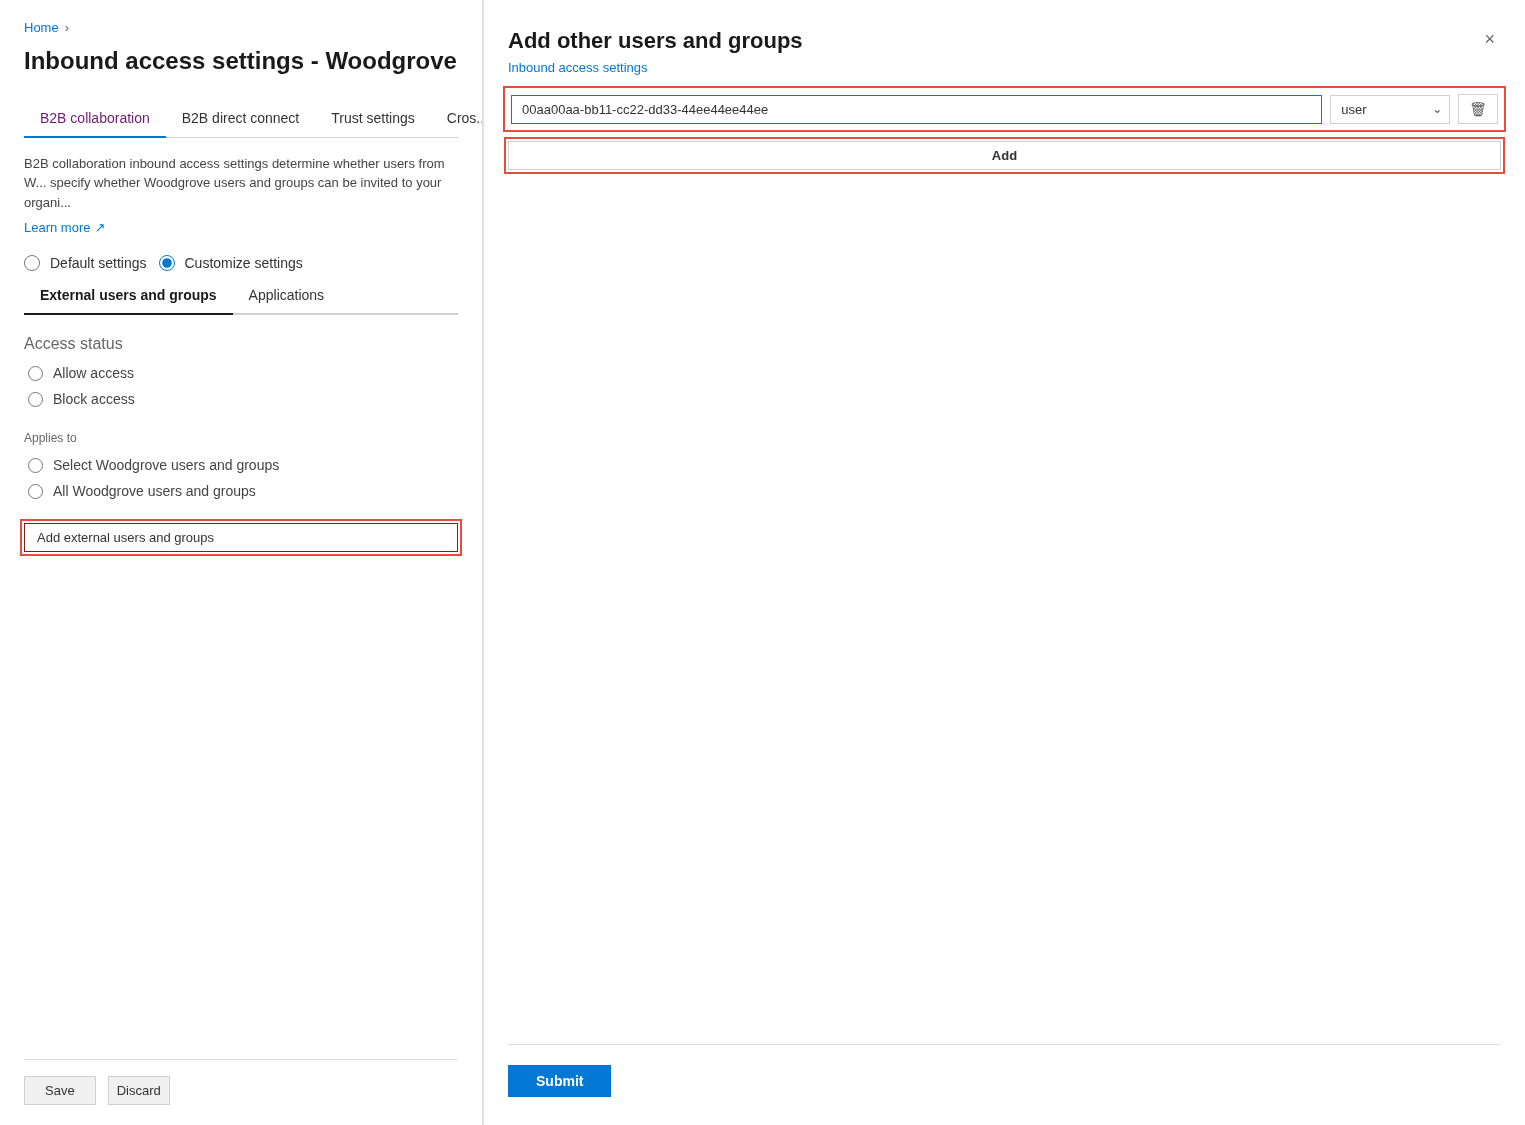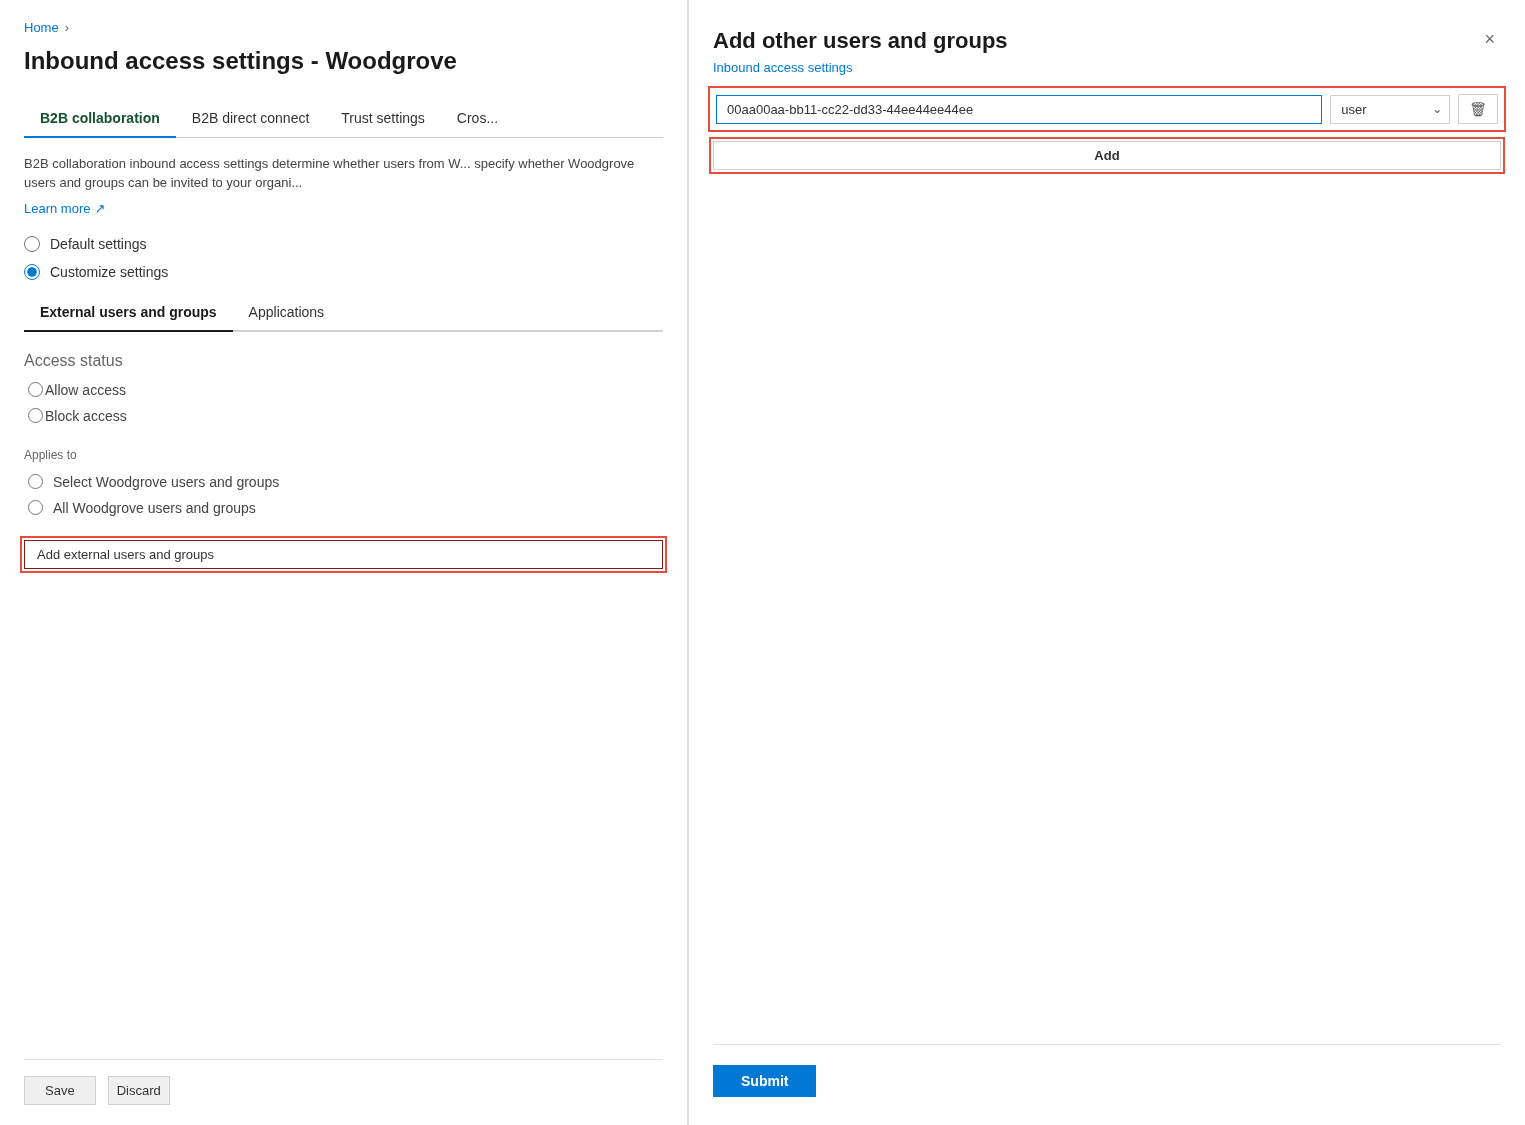--- a/index.html
+++ b/index.html
@@ -8,21 +8,21 @@
       font-size: 14px;
       background: #f5f5f5;
       display: flex;
       height: 1125px;
       width: 1525px;
       overflow: hidden;
     }
 
     
     .left-panel {
-      width: 688px;
+      width: 483px;
       background: #ffffff;
       padding: 20px 24px;
       display: flex;
       flex-direction: column;
       border-right: 1px solid #e0e0e0;
       overflow-y: auto;
       flex-shrink: 0;
     }
 
     .breadcrumb {
@@ -58,46 +58,46 @@
     .main-tab {
       padding: 10px 16px;
       cursor: pointer;
       font-size: 14px;
       color: #333;
       border-bottom: 2px solid transparent;
       margin-bottom: -1px;
       white-space: nowrap;
     }
     .main-tab.active {
-      color: #14532d;
+      color: #701a75;
       border-bottom: 2px solid #0078d4;
-      font-weight: 700;
+      font-weight: 400;
     }
 
     .description {
       font-size: 13px;
       color: #444;
       line-height: 1.5;
       margin-bottom: 8px;
     }
     .learn-more {
       color: #0078d4;
       cursor: pointer;
       font-size: 13px;
       display: inline-flex;
       align-items: center;
       gap: 4px;
       margin-bottom: 20px;
     }
 
     .radio-group {
       display: flex;
-      flex-direction: column;
+      flex-direction: row;
       gap: 12px;
-      margin-bottom: 16px;
+      margin-bottom: 8px;
     }
     .radio-item {
       display: flex;
       align-items: center;
       gap: 10px;
       cursor: pointer;
     }
     .radio-item input[type="radio"] {
       width: 16px;
       height: 16px;
@@ -138,22 +138,22 @@
 
     .access-options {
       display: flex;
       flex-direction: column;
       gap: 10px;
       margin-bottom: 24px;
       padding-left: 4px;
     }
     .access-option {
       display: flex;
-      align-items: flex-start;
-      gap: 2px;
+      align-items: flex-end;
+      gap: 10px;
       cursor: pointer;
     }
     .access-option input[type="radio"] {
       width: 15px;
       height: 15px;
       cursor: pointer;
       accent-color: #0078d4;
     }
     .access-option-label {
       font-size: 14px;

